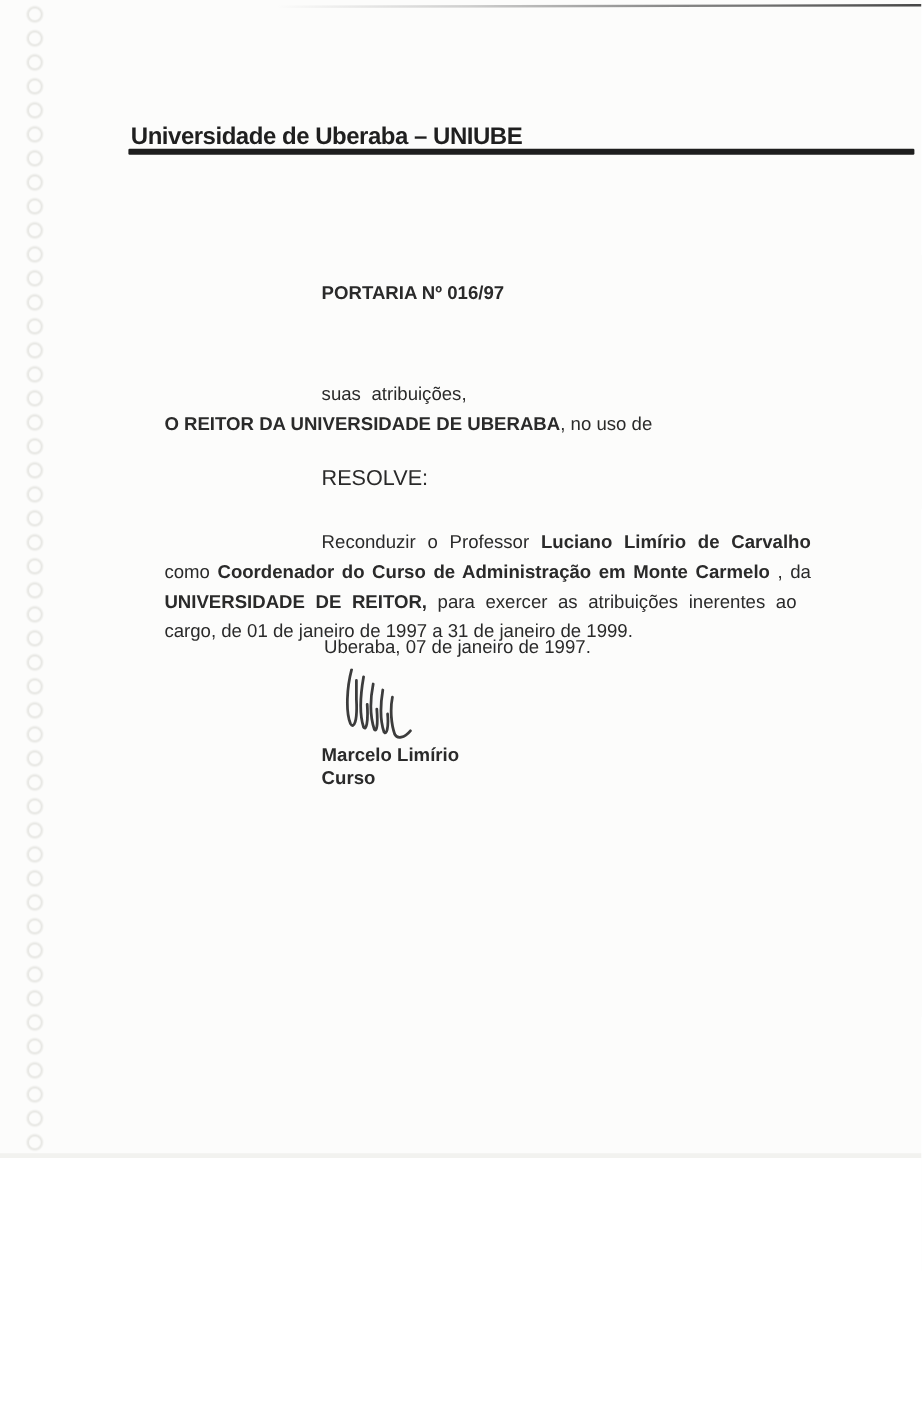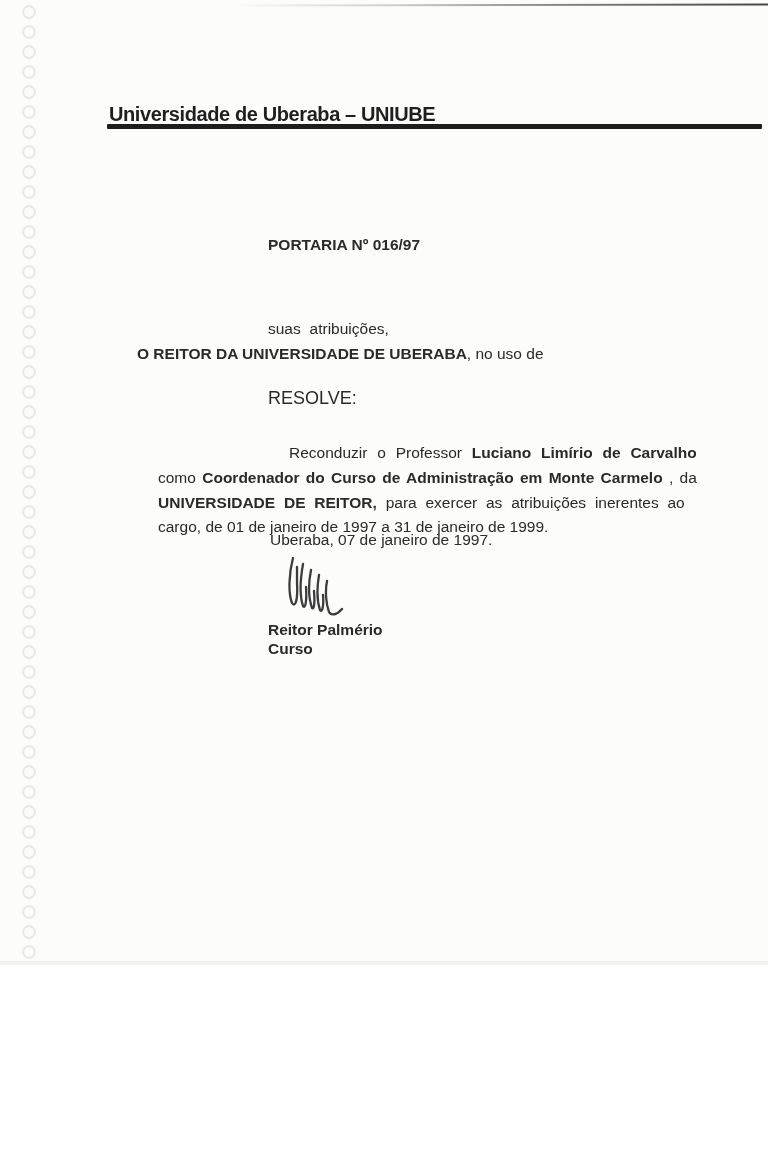--- a/index.html
+++ b/index.html
@@ -99,21 +99,21 @@
     white-space: nowrap;
   }
   .body-par {
     position: absolute;
     left: 137px;
     top: 441px;
     width: 569px;
     font-size: 15.5px;
     line-height: 24.8px;
   }
-  .body-par .line { white-space: nowrap; margin-left: 21px; }
+  .body-par .line { white-space: nowrap; }
   .body-par .line:nth-child(1) { padding-left: 131px; word-spacing: 5.5px; }
   .body-par .line:nth-child(2) { word-spacing: 2px; }
   .body-par .line:nth-child(3) { word-spacing: 4.5px; }
   .dateline {
     position: absolute;
     left: 270px;
     top: 531px;
     font-size: 15.5px;
     white-space: nowrap;
   }
@@ -174,18 +174,18 @@
 
   <svg class="signature-svg" width="72" height="64" viewBox="0 0 72 64">
     <path d="M7,1 C3,16 2,36 6,46 C9,51 12,44 11,26 L11,10
              M17,7 C14,24 14,40 17,49 C19,52 21,46 20,30
              M25,13 C22,28 23,42 26,51 C28,53 29,47 28,34
              M33,18 C31,30 31,44 34,53 C36,56 38,50 37,38
              M41,24 C39,34 40,47 43,55 C45,59 51,58 56,52" fill="none" stroke="#3c3c3c" stroke-width="2.3" stroke-linecap="round" stroke-linejoin="round"></path>
   </svg>
 
   <div class="signer">
-    <div>Reitor Palmério</div>
+    <div>Marcelo Limírio</div>
     <div>Curso</div>
   </div>
 
 
 </div>
 
 </body></html>

